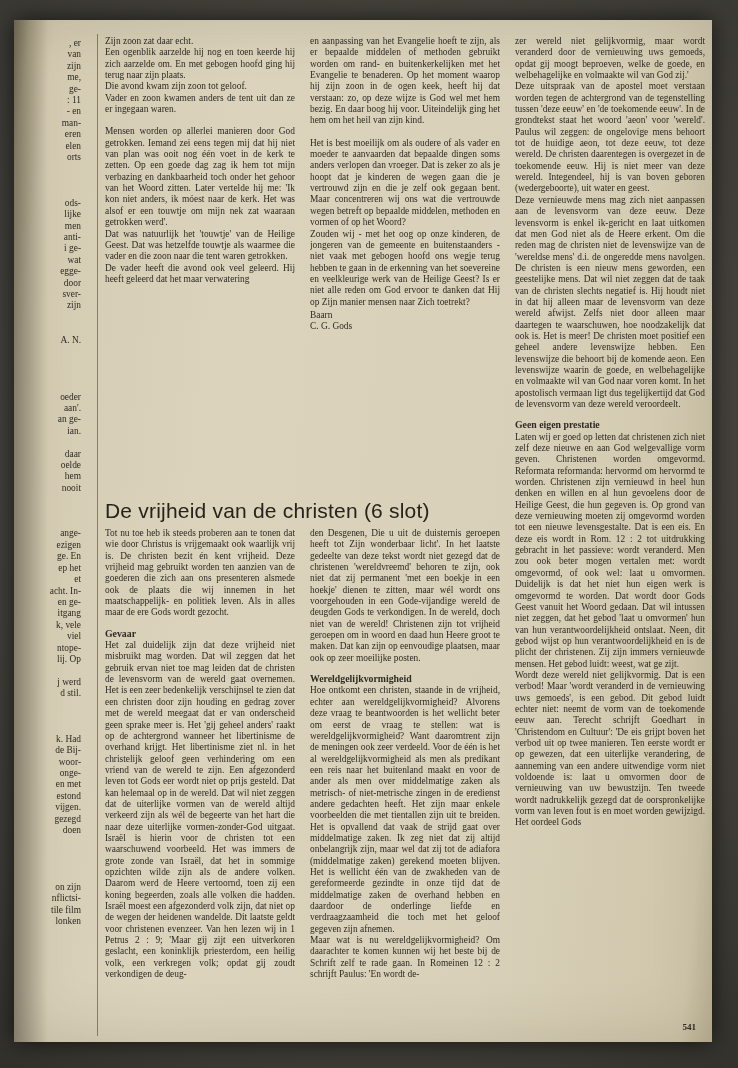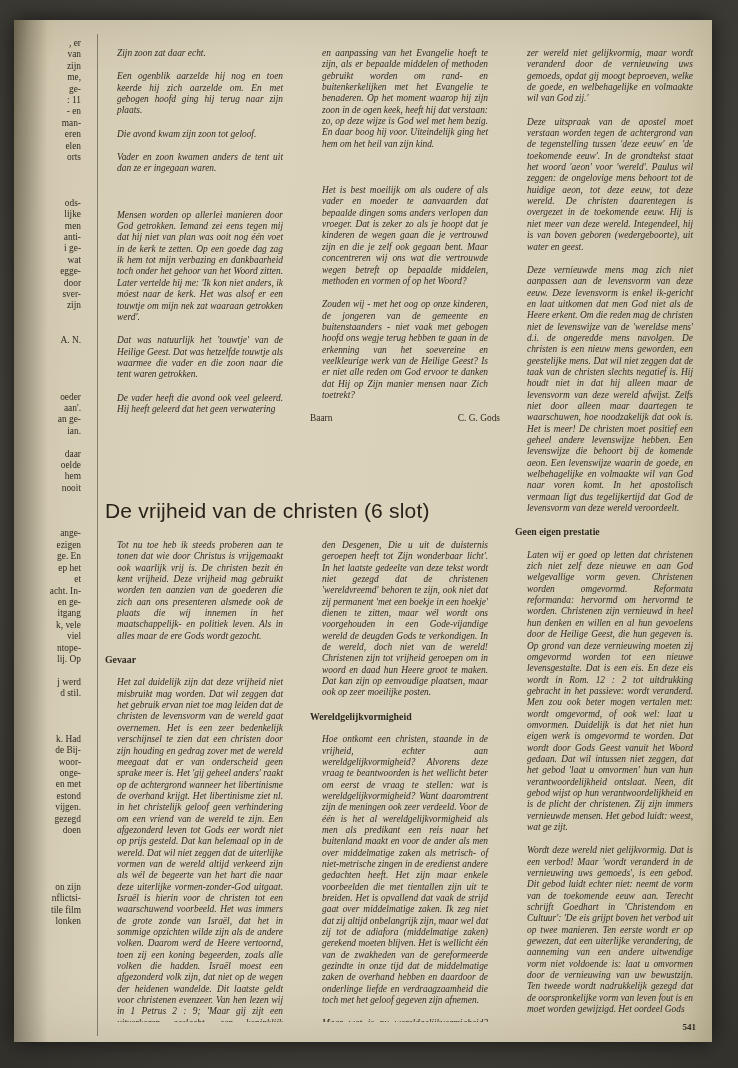--- a/index.html
+++ b/index.html
@@ -26,24 +26,24 @@
   .rule-v{position:absolute;left:83px;top:14px;width:1px;height:1002px;background:rgba(66,60,48,.55);}
   .col{
     position:absolute;width:190px;overflow:hidden;color:var(--ink);
     font-size:9.4px;line-height:11.35px;
   }
   .col-a1c1{left:91px;top:16px;height:452px;}
   .col-a1c2{left:296px;top:16px;height:460px;}
   .col-a2c1{left:91px;top:508px;height:494px;}
   .col-a2c2{left:296px;top:508px;height:494px;}
   .col-c3 {left:501px;top:16px;height:988px;}
-  .para{margin:12px;text-align:justify;hyphens:auto;font-style:italic;-webkit-hyphens:auto;}
+  .para{margin:0;text-align:justify;hyphens:auto;-webkit-hyphens:auto;}
   .vgap{height:11px;}
   .subhead{font-size:9.8px;font-weight:700;margin:9px 0 1px 0;color:var(--ink);}
-  .signoff{display:flex;justify-content:space-between;margin-top:10px;}
+  .signoff{display:flex;justify-content:flex-start;margin-top:2px;flex-direction:column;}
   .title{
     position:absolute;left:91px;top:479px;width:404px;margin:0;
     font-family:"Liberation Sans", sans-serif;font-weight:400;font-size:21px;
     letter-spacing:.2px;color:#27231a;white-space:nowrap;
   }
   .pagenum{
     position:absolute;right:16px;bottom:10px;font-size:9px;font-weight:700;color:var(--ink);text-align:right;
   }
 </style>
 </head>
@@ -135,21 +135,21 @@
   <div class="rule-v"></div>
 
   <div class="col col-a1c1">
       <p class="para">Zijn zoon zat daar echt.</p>
       <p class="para">Een ogenblik aarzelde hij nog en toen keerde hij zich aarzelde om. En met gebogen hoofd ging hij terug naar zijn plaats.</p>
       <p class="para">Die avond kwam zijn zoon tot geloof.</p>
       <p class="para">Vader en zoon kwamen anders de tent uit dan ze er ingegaan waren.</p>
       <div class="vgap"></div>
       <p class="para">Mensen worden op allerlei manieren door God getrokken. Iemand zei eens tegen mij dat hij niet van plan was ooit nog één voet in de kerk te zetten. Op een goede dag zag ik hem tot mijn verbazing en dankbaarheid toch onder het gehoor van het Woord zitten. Later vertelde hij me: 'Ik kon niet anders, ik móest naar de kerk. Het was alsof er een touwtje om mijn nek zat waaraan getrokken werd'.</p>
       <p class="para">Dat was natuurlijk het 'touwtje' van de Heilige Geest. Dat was hetzelfde touwtje als waarmee die vader en die zoon naar die tent waren getrokken.</p>
-      <p class="para">De vader heeft die avond ook veel geleerd. Hij heeft geleerd dat het geen verwatering</p>
+      <p class="para">De vader heeft die avond ook veel geleerd. Hij heeft geleerd dat het maar verwatering</p>
     </div>
 
   <div class="col col-a1c2">
       <p class="para">en aanpassing van het Evangelie hoeft te zijn, als er bepaalde middelen of methoden gebruikt worden om rand- en buitenkerkelijken met het Evangelie te benaderen. Op het moment waarop hij zijn zoon in de ogen keek, heeft hij dat verstaan: zo, op deze wijze is God wel met hem bezig. En daar boog hij voor. Uiteindelijk ging het hem om het heil van zijn kind.</p>
       <div class="vgap"></div>
       <p class="para">Het is best moeilijk om als oudere of als vader en moeder te aanvaarden dat bepaalde dingen soms anders verlopen dan vroeger. Dat is zeker zo als je hoopt dat je kinderen de wegen gaan die je vertrouwd zijn en die je zelf ook gegaan bent. Maar concentreren wij ons wat die vertrouwde wegen betreft op bepaalde middelen, methoden en vormen of op het Woord?</p>
       <p class="para">Zouden wij - met het oog op onze kinderen, de jongeren van de gemeente en buitenstaanders - niet vaak met gebogen hoofd ons wegje terug hebben te gaan in de erkenning van het soevereine en veelkleurige werk van de Heilige Geest? Is er niet alle reden om God ervoor te danken dat Hij op Zijn manier mensen naar Zich toetrekt?</p>
       <div class="signoff">
         <span>Baarn</span>
         <span>C. G. Gods</span>

